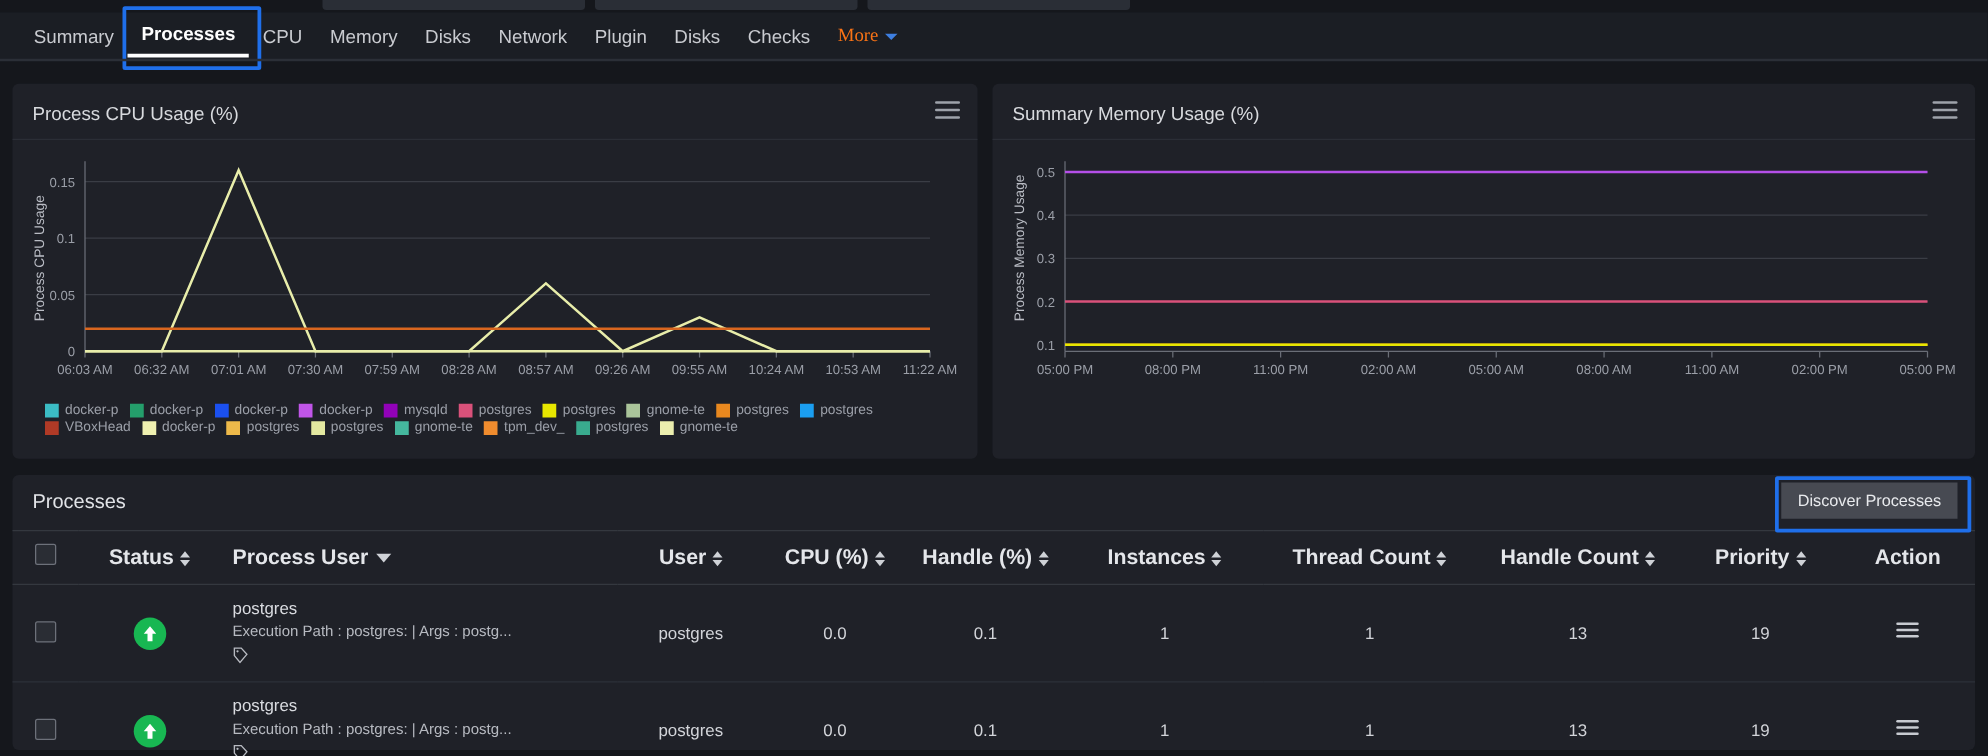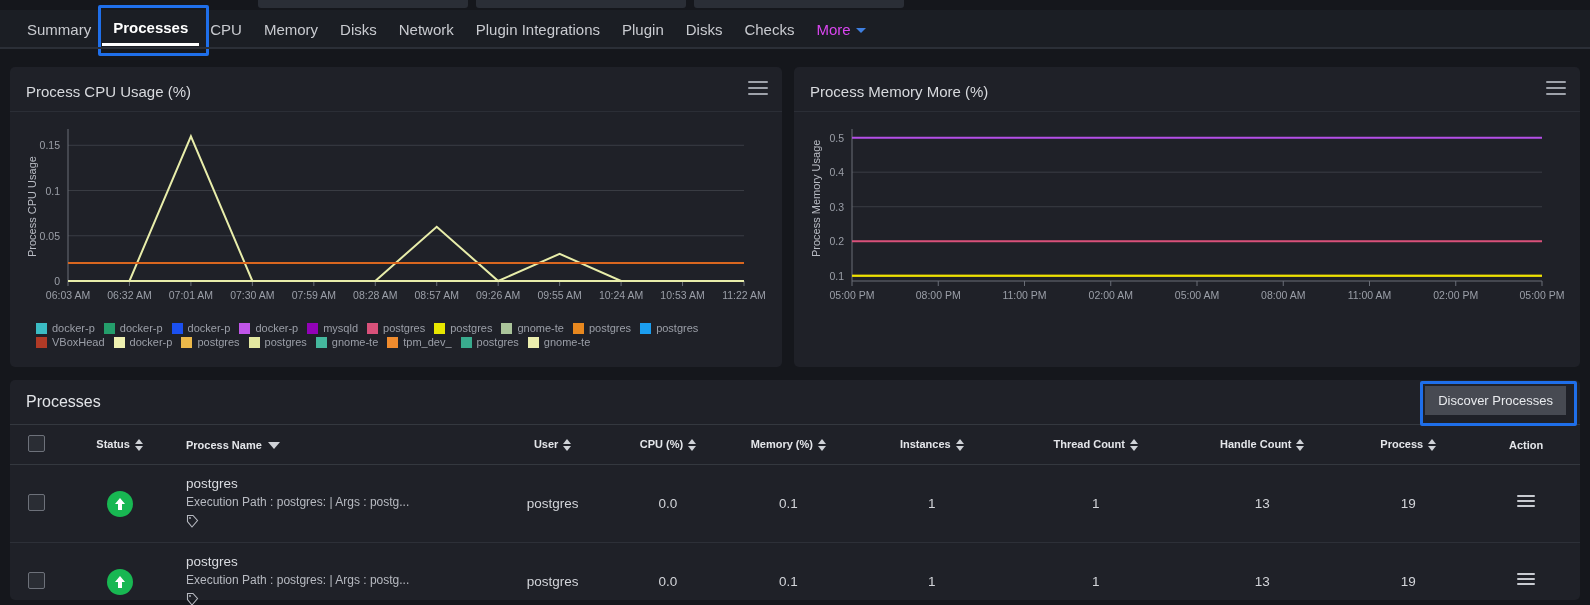--- a/index.html
+++ b/index.html
@@ -17,21 +17,21 @@
   .tabbar {
     position: absolute; left: 0; top: 10px; width: 1590px; height: 38px;
     background: #1b1e24;
     display: flex; align-items: center;
     padding-left: 16px;
   }
   .tab {
     font-size: 15px; color: #c9cbd0; padding: 7px 11px;
     white-space: nowrap; cursor: pointer; position: relative;
   }
-  .tab.more { color: #d946ef; }
+  .tab.more { color: #f97316; font-family: Liberation Serif, serif; }
   .tab.active {
     color: #ffffff; font-weight: bold;
     border-bottom: 3px solid #ffffff;
   }
   .tab.active::after {
     content: ""; position: absolute; left: -4px; top: -7px;
     width: calc(100% + 8px); height: calc(100% + 14px);
     border: 3px solid #1f6fea; border-radius: 2px;
     pointer-events: none;
   }
@@ -90,21 +90,21 @@
     font-size: 13px; font-family: "Liberation Sans", sans-serif;
     padding: 7px 13px; border-radius: 0; cursor: pointer;
   }
   .discover-wrap::after {
     content: ""; position: absolute; left: -5px; top: -5px;
     width: calc(100% + 10px); height: calc(100% + 10px);
     border: 3px solid #1f6fea; border-radius: 2px; pointer-events: none;
   }
   table.proc { width: 100%; border-collapse: collapse; table-layout: fixed; }
   table.proc th {
-    font-size: 11px; font-weight: bold; color: #e4e6ea;
+    font-size: 17px; font-weight: bold; color: #e4e6ea;
     padding: 10px 4px; text-align: center;
     border-top: 1px solid #34383f; border-bottom: 1px solid #34383f;
     white-space: nowrap;
     margin-top: 36px;
   }
   table.proc td {
     font-size: 13.5px; color: #d2d4d9; padding: 11px 4px;
     text-align: center; border-bottom: 1px solid #2d3038; vertical-align: middle;
   }
   .col-chk { width: 52px; }
@@ -153,21 +153,20 @@
   <div class="strip-chip" style="left:694px;width:210px;"></div>
 </div>
 
 <div class="tabbar" id="tabbar">
     <div class="tab"><span>Summary</span></div>
     <div class="tab active"><span>Processes</span></div>
     <div class="tab"><span>CPU</span></div>
     <div class="tab"><span>Memory</span></div>
     <div class="tab"><span>Disks</span></div>
     <div class="tab"><span>Network</span></div>
-    <div class="tab"><span>Plugin Integrations</span></div>
     <div class="tab"><span>Plugin</span></div>
     <div class="tab"><span>Disks</span></div>
     <div class="tab"><span>Checks</span></div>
     <div class="tab more"><span>More</span><span class="caret-down"></span></div>
   </div>
 <div class="tabbar-underline"></div>
 
 <div class="panels">
 
   <div class="panel" id="panel-cpu">
@@ -290,21 +289,21 @@
           <span class="legend-label">postgres</span>
         </div>
         <div class="legend-item">
           <span class="legend-swatch" style="background: rgb(235, 238, 174);"></span>
           <span class="legend-label">gnome-te</span>
         </div>
       </div>
   </div>
 
   <div class="panel" id="panel-mem">
-    <div class="panel-title">Process Memory More (%)</div>
+    <div class="panel-title">Summary Memory Usage (%)</div>
     <div class="panel-menu">
         <i></i>
         <i></i>
         <i></i>
       </div>
     <div class="panel-divider"></div>
     <div class="plot" id="plot-mem">
         <svg width="786" height="200">
           <line x1="58" y1="160.8181818181818" x2="748" y2="160.8181818181818" stroke="#3a3d45" stroke-width="1"></line>
           <text x="50" y="164.8181818181818" fill="#9b9fa8" font-size="10.5" text-anchor="end" font-family="Liberation Sans, sans-serif">0.1</text>
@@ -369,46 +368,46 @@
         <col class="col-prio">
         <col class="col-action">
     </colgroup>
     <thead>
         <tr id="proc-head">
           <th><span class="chkbox"></span></th>
           <th><span>Status</span><span class="sorter">
               <b class="up"></b>
               <b class="dn"></b>
             </span></th>
-          <th style="text-align: left; padding-left: 10px;"><span>Process Name</span><span class="sort-desc"></span></th>
+          <th style="text-align: left; padding-left: 10px;"><span>Process User</span><span class="sort-desc"></span></th>
           <th><span>User</span><span class="sorter">
               <b class="up"></b>
               <b class="dn"></b>
             </span></th>
           <th><span>CPU (%)</span><span class="sorter">
               <b class="up"></b>
               <b class="dn"></b>
             </span></th>
-          <th><span>Memory (%)</span><span class="sorter">
+          <th><span>Handle (%)</span><span class="sorter">
               <b class="up"></b>
               <b class="dn"></b>
             </span></th>
           <th><span>Instances</span><span class="sorter">
               <b class="up"></b>
               <b class="dn"></b>
             </span></th>
           <th><span>Thread Count</span><span class="sorter">
               <b class="up"></b>
               <b class="dn"></b>
             </span></th>
           <th><span>Handle Count</span><span class="sorter">
               <b class="up"></b>
               <b class="dn"></b>
             </span></th>
-          <th><span>Process</span><span class="sorter">
+          <th><span>Priority</span><span class="sorter">
               <b class="up"></b>
               <b class="dn"></b>
             </span></th>
           <th><span>Action</span></th>
         </tr>
       </thead>
     <tbody id="proc-body">
         <tr>
           <td><span class="chkbox"></span></td>
           <td><span class="status-dot">

